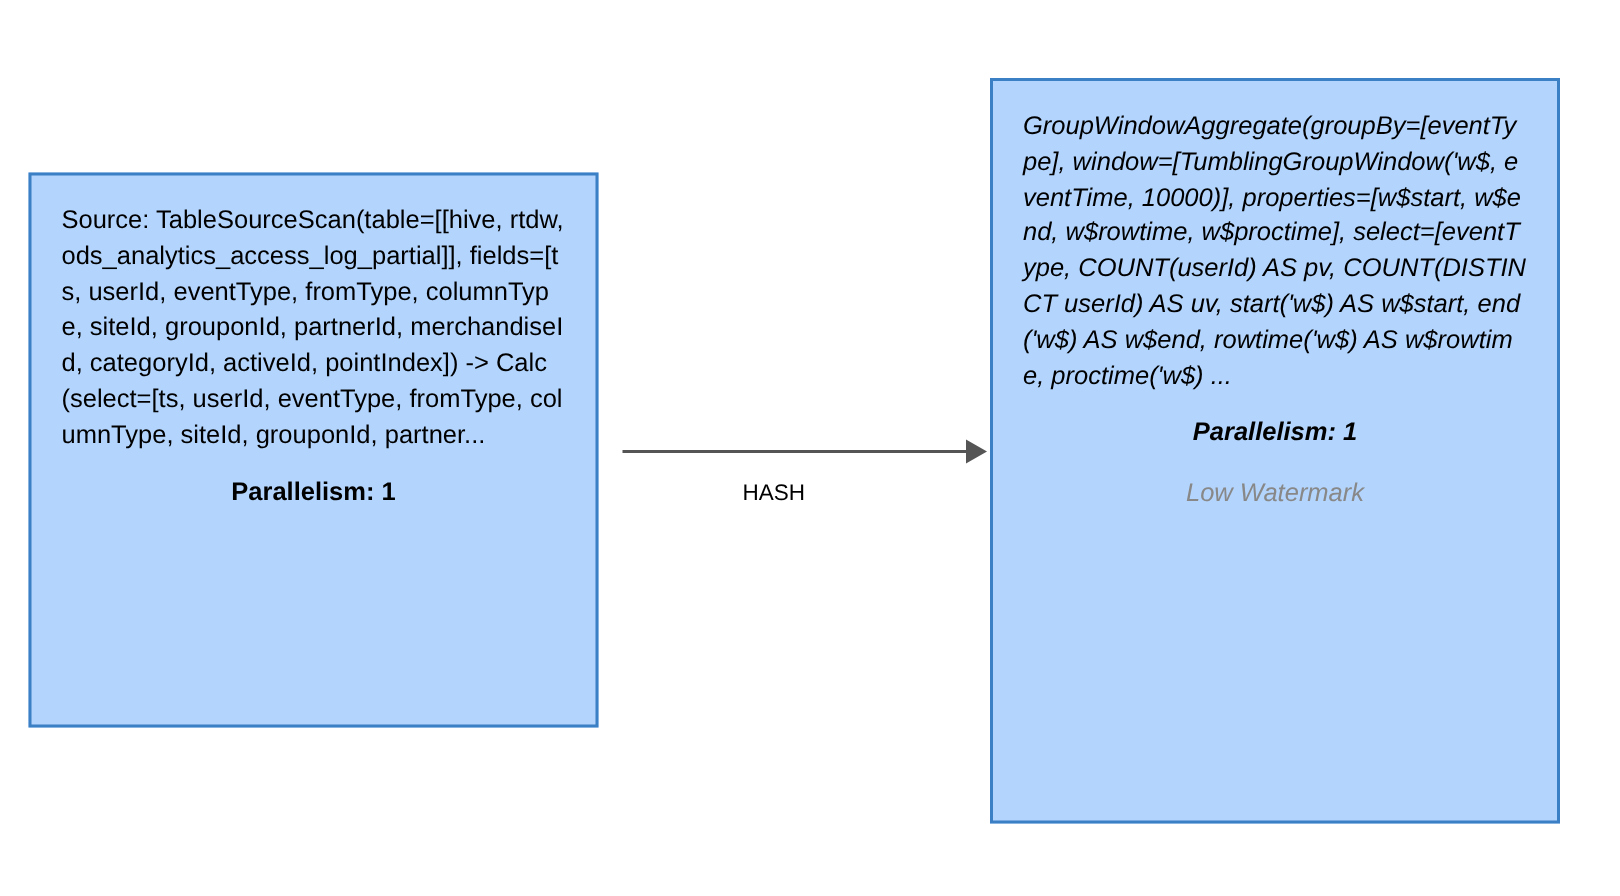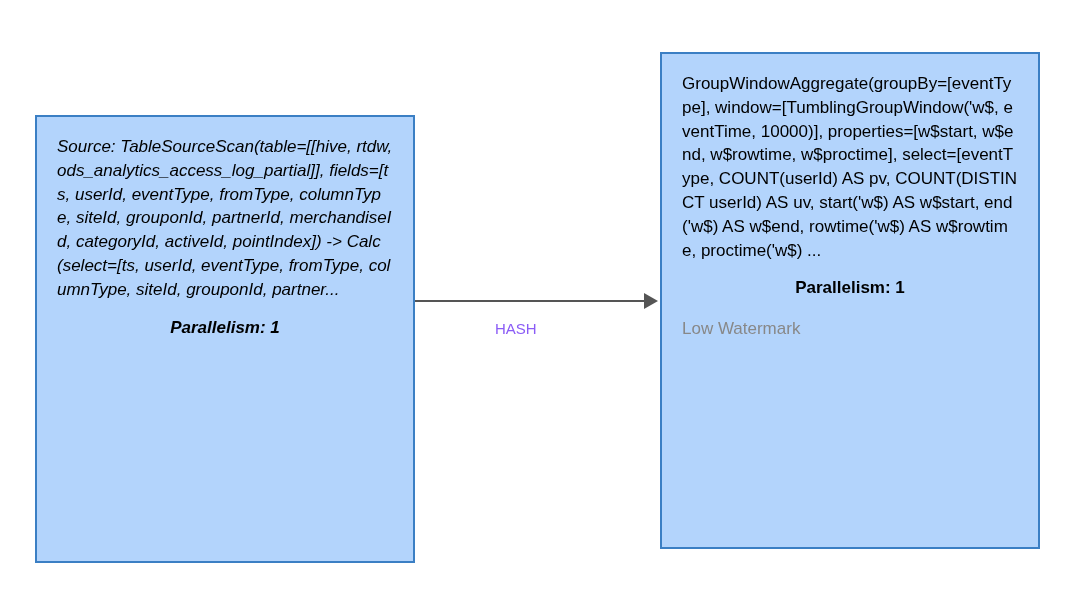--- a/index.html
+++ b/index.html
@@ -19,53 +19,54 @@
       background: #b3d4fc;
       border: 2px solid #3b7fc4;
       padding: 18px 20px;
       text-align: left;
       font-size: 17px;
       line-height: 1.4;
       color: #000;
       word-break: break-all;
     }
     .node-left {
-      left: 35px;
+      left: 19px;
       top: 115px;
       width: 380px;
-      height: 448px;
-      font-style: italic;
+      height: 370px;
     }
     .node-right {
       left: 660px;
       top: 52px;
       width: 380px;
       height: 497px;
+      font-style: italic;
     }
     .node-content {
       margin-bottom: 14px;
     }
     .parallelism {
       font-weight: bold;
       text-align: center;
       margin-top: 4px;
       font-size: 17px;
     }
     .watermark {
       color: #888;
+      text-align: center;
       margin-top: 18px;
       font-size: 17px;
       line-height: 1.35;
     }
     .edge-label {
       position: absolute;
       left: 495px;
       top: 320px;
       font-size: 15px;
-      color: #8b5cf6;
+      color: #000000;
       font-weight: 400;
     }
     .arrow-line {
       position: absolute;
       left: 415px;
       top: 300px;
       width: 233px;
       height: 2px;
       background: #555;
     }

